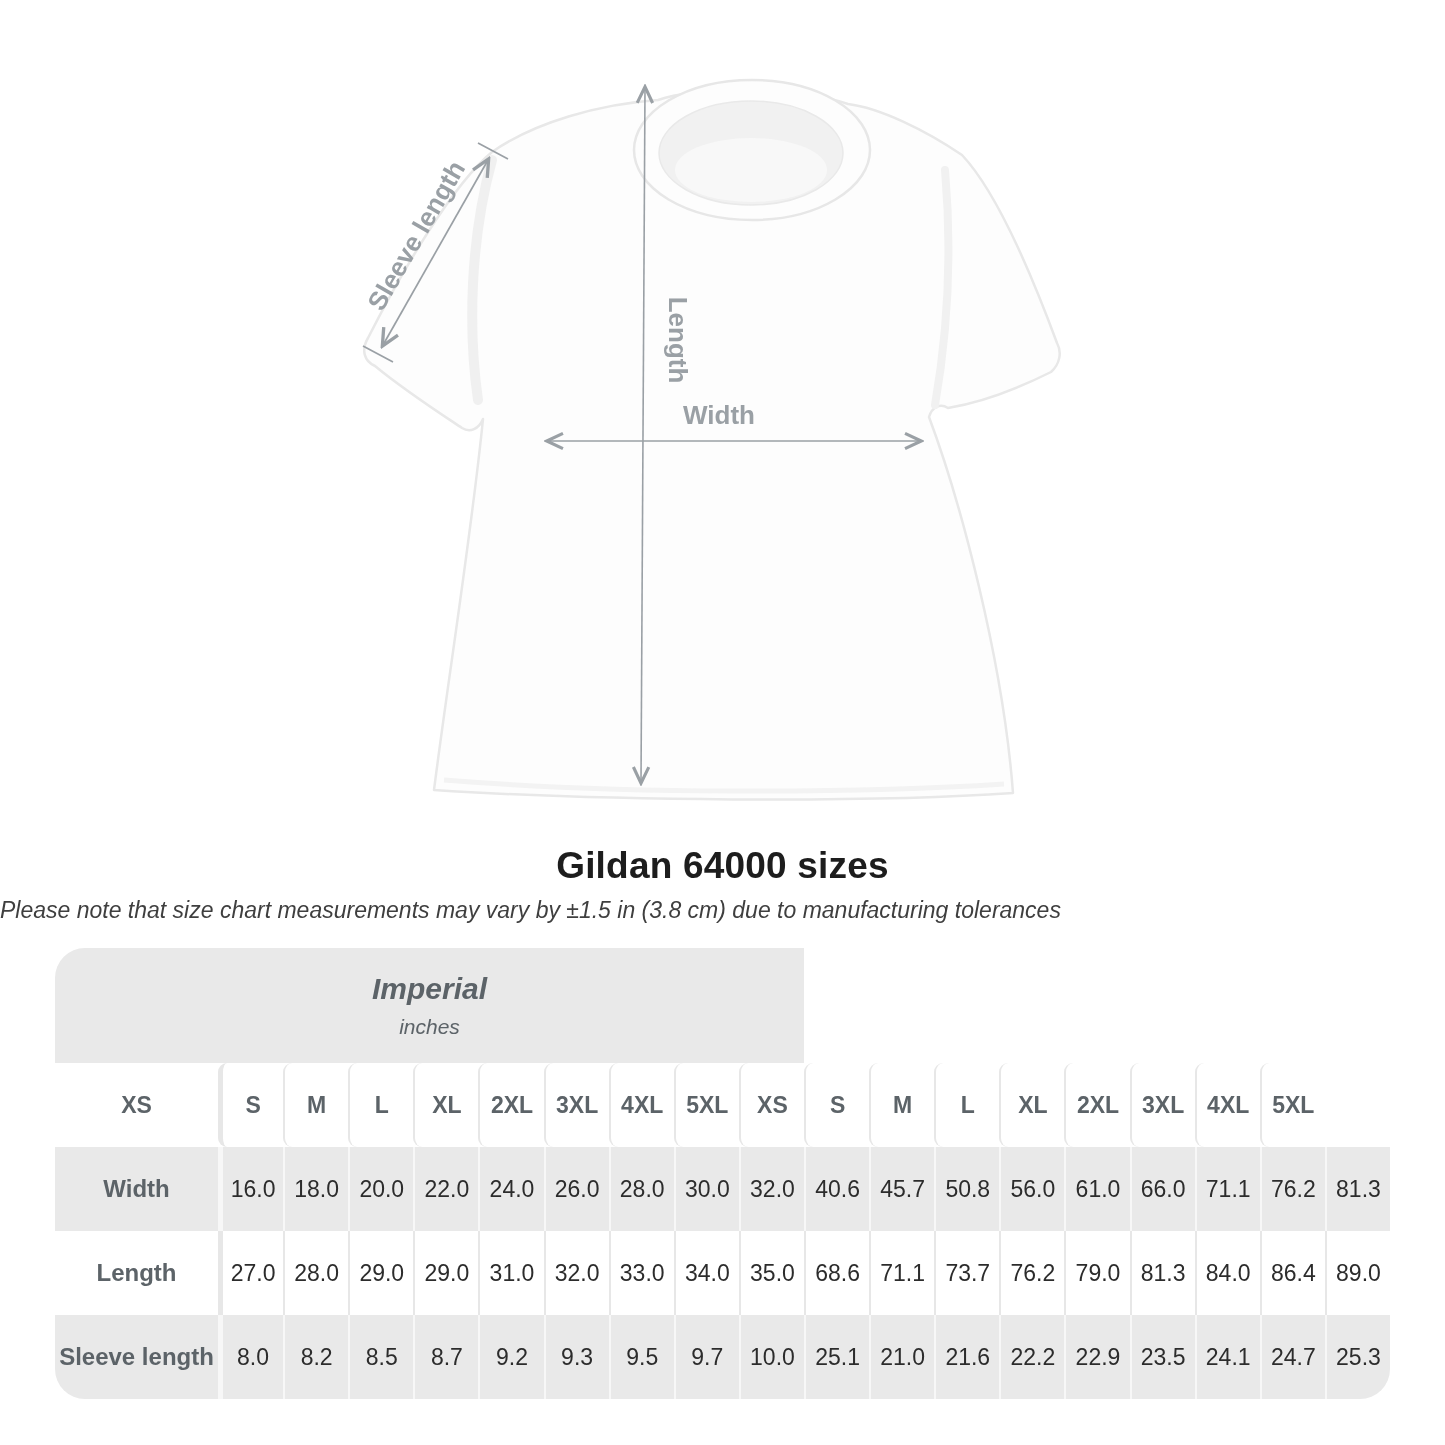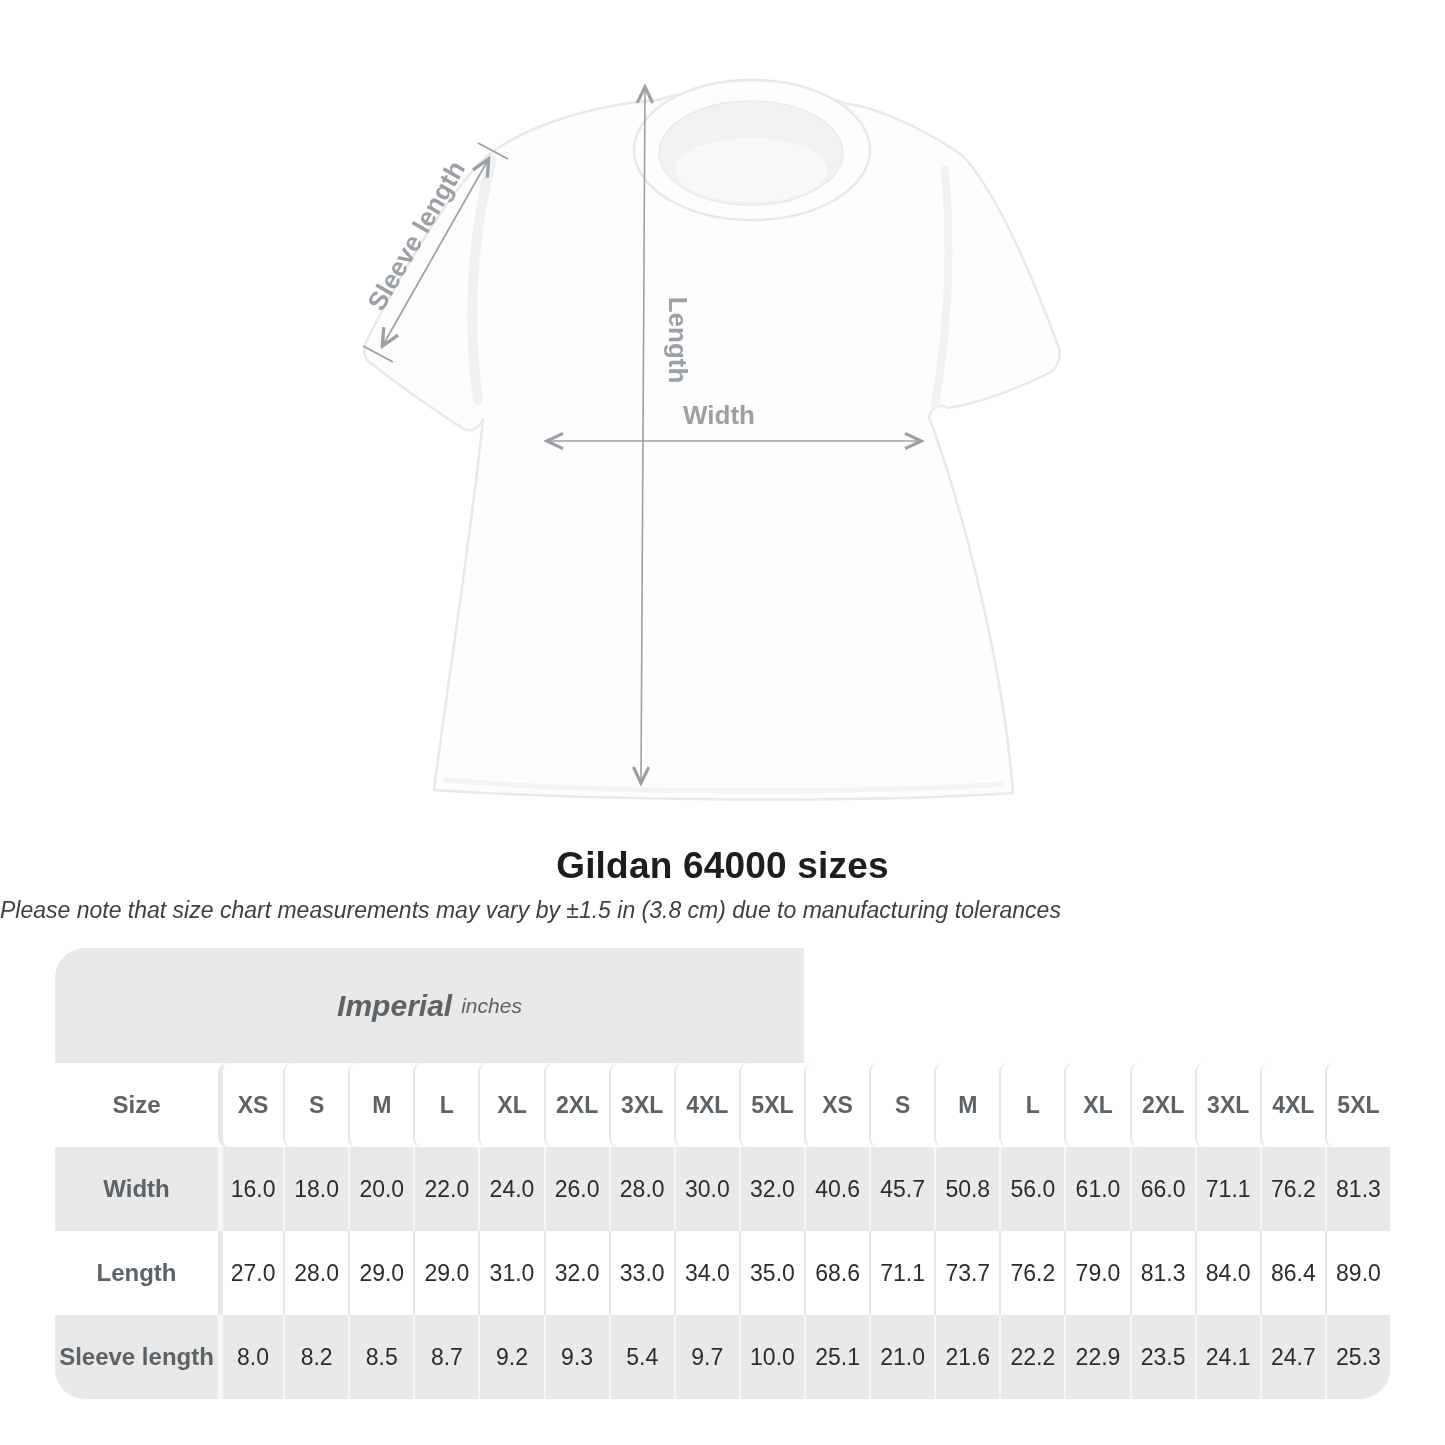--- a/index.html
+++ b/index.html
@@ -16,21 +16,21 @@
     font-size:37px;font-weight:bold;color:#1d1d1d;letter-spacing:.2px;
   }
   .subtitle{
     position:absolute;top:897px;left:0;width:100%;
     font-size:23px;font-style:italic;color:#3f3f3f;
   }
   
   .size-table{position:absolute;left:55px;top:948px;width:1335px;}
   .trow{display:grid;grid-template-columns:163px repeat(18,1fr);align-items:center;}
   .band{height:115px;}
-  .band > div{height:100%;background:#e9e9e9;display:flex;flex-direction:row;justify-content:center;align-items:center;gap:9px;}
+  .band > div{height:100%;background:#e9e9e9;display:flex;flex-direction:column;justify-content:center;align-items:center;gap:9px;}
   .band-left{grid-column:1 / 11;border-top-left-radius:30px;}
   .band-right{grid-column:11 / 20;border-top-right-radius:30px;}
   .band h2{margin:0;font-size:30px;font-weight:bold;font-style:italic;color:#5c6368;}
   .band .unit{font-size:21px;font-style:italic;color:#5c6368;}
   .row-size{height:84px;background:#ffffff;--sep:#e7e7e7;}
   .row-data{height:84px;}
   .row-white{background:#ffffff;--sep:#e7e7e7;}
   .row-gray{background:#e9e9e9;--sep:#f7f7f7;}
   .row-last{border-bottom-left-radius:30px;border-bottom-right-radius:30px;}
   .trow > .cell{height:100%;display:flex;align-items:center;justify-content:center;}
@@ -94,21 +94,20 @@
 <div class="subtitle">Please note that size chart measurements may vary by ±1.5 in (3.8 cm) due to manufacturing tolerances</div>
 
 <div class="size-table">
   <div class="trow band">
     <div class="band-left">
       <h2>Imperial</h2>
       <div class="unit">inches</div>
     </div>
   </div>
   <div class="trow row-size">
-      <div class="cell cell-rowlabel">Size</div>
       <div class="cell cell-size">XS</div>
       <div class="cell cell-size">S</div>
       <div class="cell cell-size">M</div>
       <div class="cell cell-size">L</div>
       <div class="cell cell-size">XL</div>
       <div class="cell cell-size">2XL</div>
       <div class="cell cell-size">3XL</div>
       <div class="cell cell-size">4XL</div>
       <div class="cell cell-size">5XL</div>
       <div class="cell cell-size">XS</div>
@@ -165,21 +164,21 @@
         <div class="cell cell-val">89.0</div>
       </div>
       <div class="trow row-data row-gray row-last">
         <div class="cell cell-rowlabel">Sleeve length</div>
         <div class="cell cell-val">8.0</div>
         <div class="cell cell-val">8.2</div>
         <div class="cell cell-val">8.5</div>
         <div class="cell cell-val">8.7</div>
         <div class="cell cell-val">9.2</div>
         <div class="cell cell-val">9.3</div>
-        <div class="cell cell-val">5.4</div>
+        <div class="cell cell-val">9.5</div>
         <div class="cell cell-val">9.7</div>
         <div class="cell cell-val">10.0</div>
         <div class="cell cell-val">25.1</div>
         <div class="cell cell-val">21.0</div>
         <div class="cell cell-val">21.6</div>
         <div class="cell cell-val">22.2</div>
         <div class="cell cell-val">22.9</div>
         <div class="cell cell-val">23.5</div>
         <div class="cell cell-val">24.1</div>
         <div class="cell cell-val">24.7</div>

